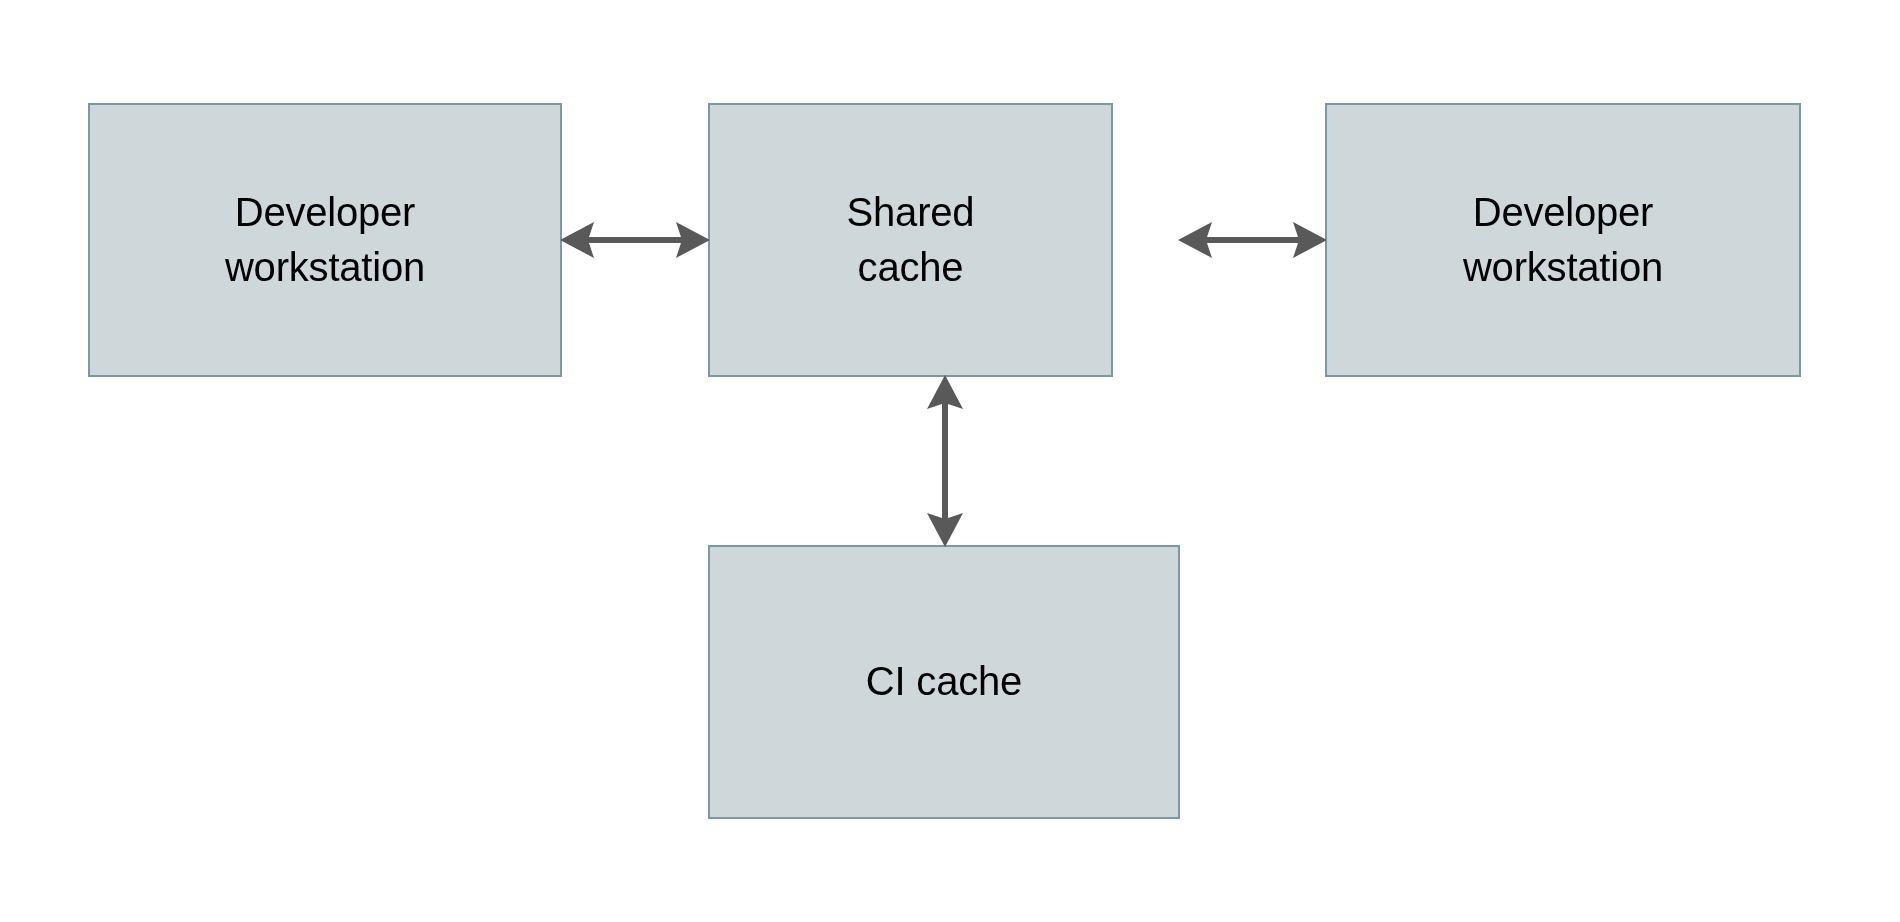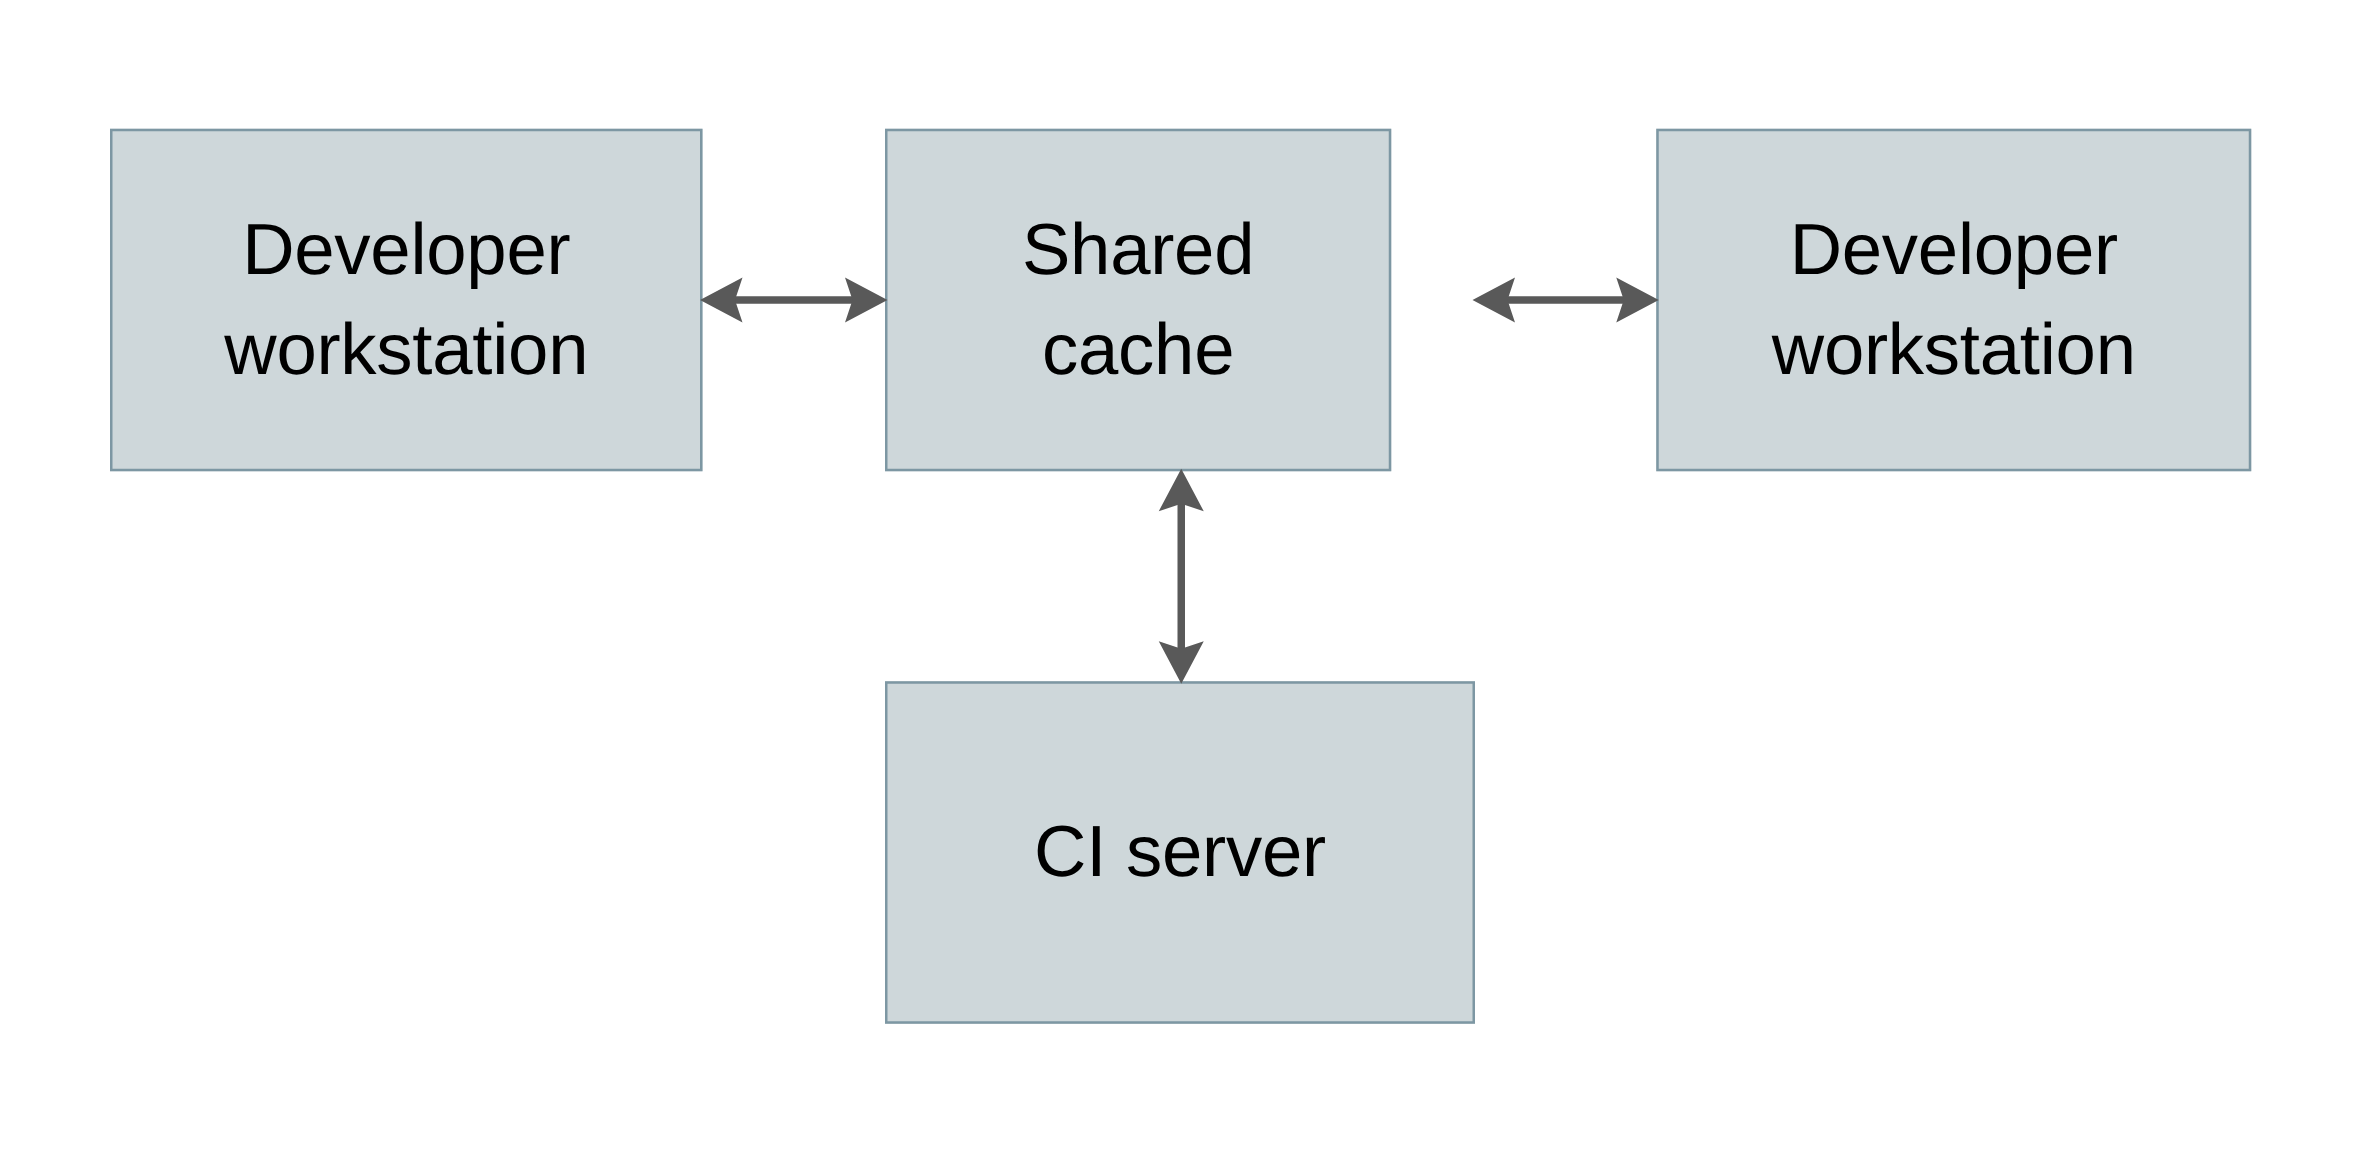--- a/index.html
+++ b/index.html
@@ -24,21 +24,21 @@
     background: #ced7da;
     border: 2px solid #7d97a3;
     display: flex;
     align-items: center;
     justify-content: center;
     text-align: center;
   }
   .node-label {
     color: #000000;
     font-family: "Liberation Sans", sans-serif;
-    font-size: 58px;
+    font-size: 40px;
     line-height: 1.38;
     font-weight: 400;
     letter-spacing: -0.2px;
     white-space: pre-line;
     padding: 0 10px;
   }
   
   #node-dev-left   { left: 88px;   top: 103px; width: 474px; height: 274px; }
   #node-shared     { left: 708px;  top: 103px; width: 405px; height: 274px; }
   #node-dev-right  { left: 1325px; top: 103px; width: 476px; height: 274px; }
@@ -71,21 +71,21 @@
     <span class="node-label">Shared
 cache</span>
   </div>
 
   <div class="node" id="node-dev-right">
     <span class="node-label">Developer
 workstation</span>
   </div>
 
   <div class="node" id="node-ci">
-    <span class="node-label">CI server</span>
+    <span class="node-label">CI cache</span>
   </div>
 
   <svg class="edge" id="edge-left" viewBox="0 0 154 70">
     <rect class="arrow-shaft" x="26" y="32" width="102" height="6"></rect>
     <polygon class="arrow-head" points="2,35 36,17 30,35 36,53"></polygon>
     <polygon class="arrow-head" points="152,35 118,17 124,35 118,53"></polygon>
   </svg>
 
   <svg class="edge" id="edge-right" viewBox="0 0 153 70">
     <rect class="arrow-shaft" x="26" y="32" width="101" height="6"></rect>

